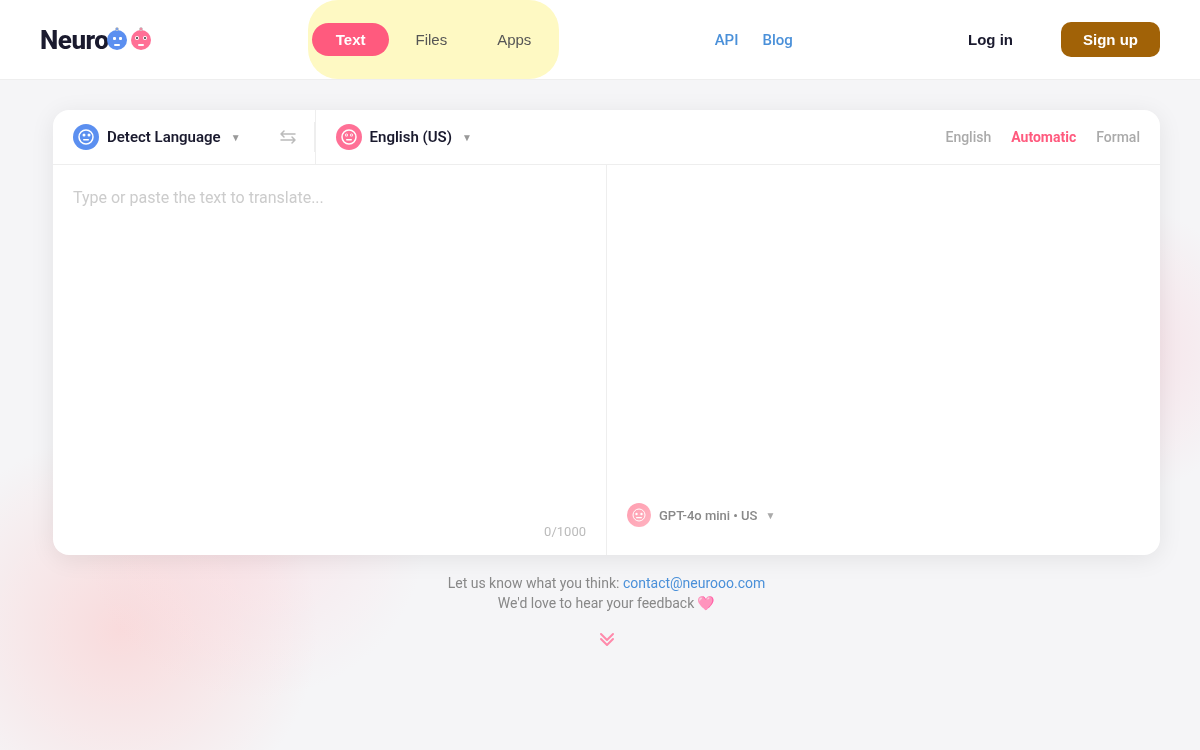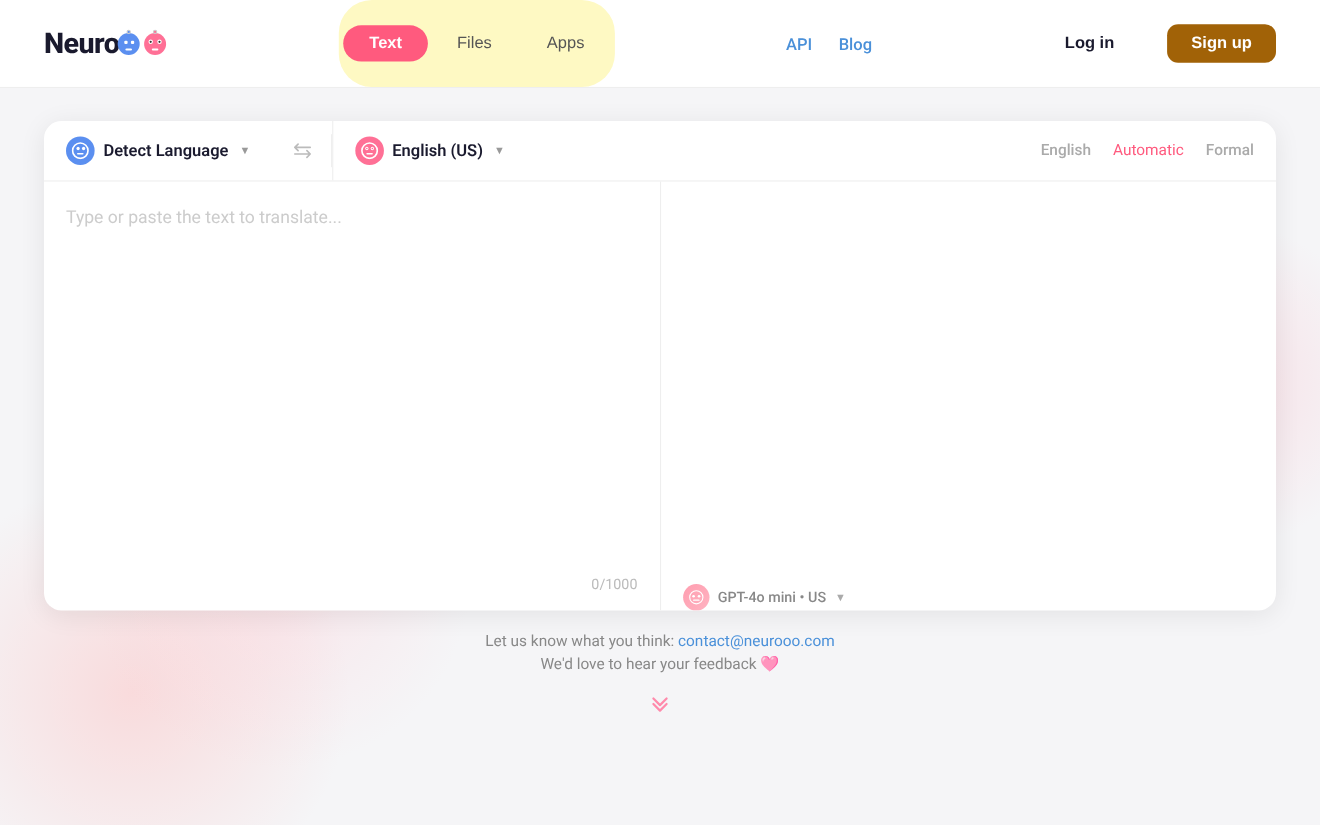--- a/index.html
+++ b/index.html
@@ -130,20 +130,21 @@
     }
 
     
     main {
       position: relative;
       z-index: 5;
       display: flex;
       flex-direction: column;
       align-items: center;
       padding: 30px 40px 20px;
+      margin-left: 13px;
     }
 
     
     .translator-card {
       width: 100%;
       max-width: 1120px;
       background: #fff;
       border-radius: 16px;
       box-shadow: 0 4px 24px rgba(0,0,0,0.08);
       overflow: hidden;
@@ -234,21 +235,21 @@
 
     .tone-option {
       font-size: 14px;
       color: #aaa;
       cursor: pointer;
       font-weight: 500;
     }
 
     .tone-option.active {
       color: #ff5a7e;
-      font-weight: 400;
+      font-weight: 700;
     }
 
     
     .panels {
       display: flex;
       min-height: 390px;
     }
 
     .panel-left {
       flex: 1;
@@ -287,21 +288,21 @@
     .char-count {
       position: absolute;
       bottom: 16px;
       right: 20px;
       font-size: 13px;
       color: #bbb;
     }
 
     .model-selector {
       position: absolute;
-      bottom: 0;
+      bottom: 28px;
       left: 20px;
       display: flex;
       align-items: center;
       gap: 8px;
       cursor: pointer;
     }
 
     .model-icon {
       width: 24px;
       height: 24px;

